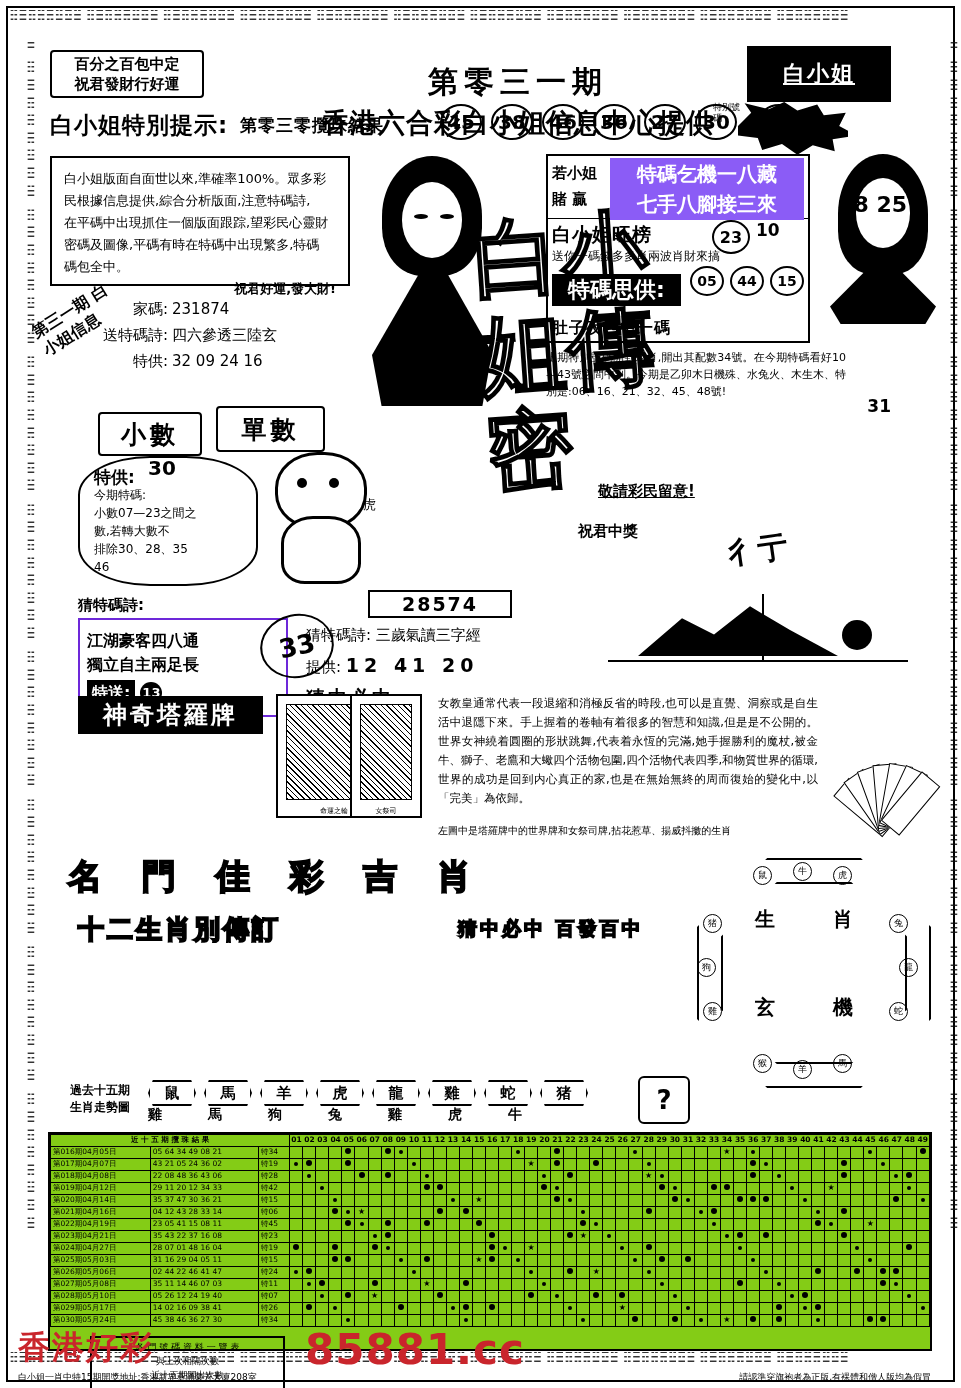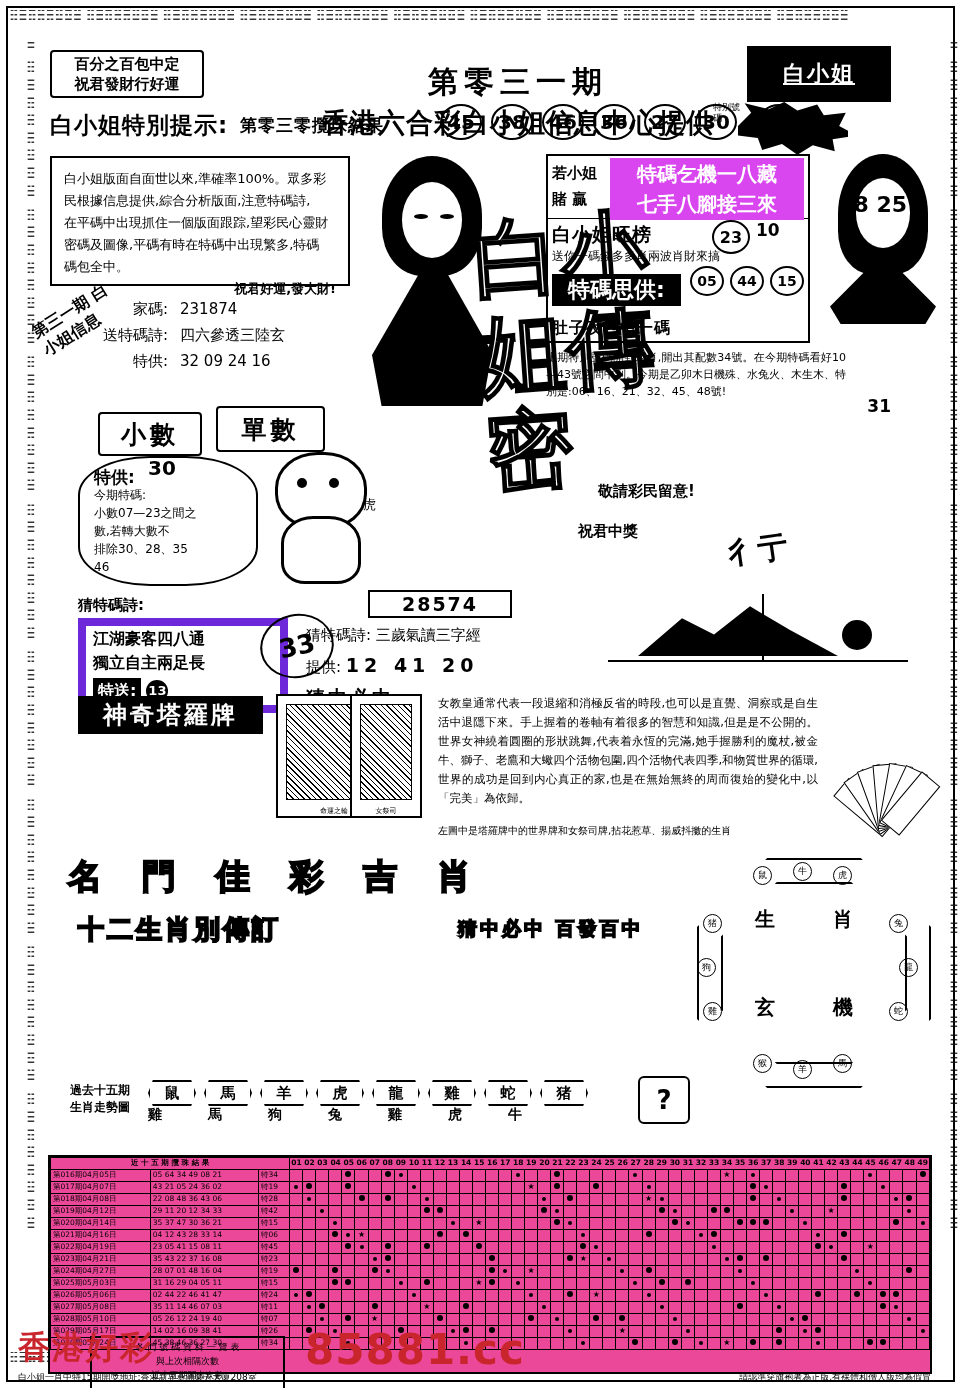--- a/index.html
+++ b/index.html
@@ -40,38 +40,38 @@
   .starburst{position:absolute;left:700px;top:58px;width:110px;height:60px;}
   .starburst .sb{position:absolute;left:0;top:0;width:110px;height:60px;background:#000;
     clip-path:polygon(0% 40%,12% 18%,6% 2%,28% 12%,42% 0%,54% 14%,72% 4%,78% 22%,98% 18%,92% 40%,108% 56%,86% 62%,88% 82%,68% 72%,54% 88%,40% 70%,22% 80%,18% 60%,0% 56%);}
 
   
   .infobox{position:absolute;left:12px;top:112px;width:300px;height:130px;border:2px solid #000;padding:10px 12px;
     font-size:13px;line-height:22px;box-sizing:border-box;}
   .infobox .c{text-align:right;font-weight:bold;}
   .codes{position:absolute;left:60px;top:252px;width:270px;font-size:15px;line-height:26px;}
   .codes .row{display:flex;}
-  .codes .k{width:70px;text-align:right;margin-right:12px;}
+  .codes .k{width:70px;text-align:right;margin-right:4px;}
   .vert-txt{position:absolute;left:10px;top:250px;width:90px;height:100px;font-size:16px;font-weight:bold;transform:rotate(-32deg);}
 
   
   .lady{position:absolute;left:330px;top:112px;width:130px;height:250px;}
   .lady .hair{position:absolute;left:14px;top:0;width:100px;height:120px;background:#000;border-radius:50% 50% 40% 40%;}
   .lady .face{position:absolute;left:34px;top:26px;width:60px;height:76px;background:#fff;border-radius:50%;}
   .lady .eye{position:absolute;width:14px;height:5px;background:#000;border-radius:50%;}
   .lady .body{position:absolute;left:4px;top:116px;width:120px;height:134px;background:#000;
     clip-path:polygon(40% 0%,62% 0%,100% 60%,92% 100%,8% 100%,0 62%);}
   .bigbrand{position:absolute;left:448px;top:160px;width:240px;height:470px;font-size:86px;font-weight:bold;line-height:96px;
     -webkit-text-stroke:2px #000;color:#fff;letter-spacing:2px;transform:rotate(-4deg);}
 
   
   .blackbox{position:absolute;left:508px;top:110px;width:260px;height:185px;border:2px solid #000;}
   .bb-top{position:absolute;left:0;top:0;width:100%;height:62px;border-bottom:1px solid #000;}
   .bb-l{position:absolute;left:4px;top:4px;width:56px;font-size:15px;font-weight:bold;line-height:26px;}
-  .bb-r{position:absolute;left:62px;top:2px;width:194px;background:#d946ef;color:#fff;font-size:20px;font-weight:bold;
+  .bb-r{position:absolute;left:62px;top:2px;width:194px;background:#8b5cf6;color:#fff;font-size:20px;font-weight:bold;
     line-height:30px;text-align:center;padding:1px 0;}
   .bb-mid{position:absolute;left:4px;top:66px;font-size:19px;font-weight:bold;letter-spacing:1px;}
   .bb-mid2{position:absolute;left:4px;top:92px;font-size:12px;}
   .bb-hot{position:absolute;left:4px;top:118px;font-size:22px;font-weight:bold;background:#000;color:#fff;padding:1px 16px;}
   .bb-nums{position:absolute;right:4px;top:110px;display:flex;gap:6px;}
   .bb-nums .n{width:30px;height:26px;border:2px solid #000;border-radius:50%;display:flex;align-items:center;justify-content:center;
     font-size:14px;font-weight:bold;}
   .bb-23{position:absolute;left:164px;top:64px;width:34px;height:30px;border:2px solid #000;border-radius:50%;
     display:flex;align-items:center;justify-content:center;font-size:16px;font-weight:bold;}
   .bb-10{position:absolute;left:208px;top:64px;font-size:17px;font-weight:bold;}
@@ -81,42 +81,42 @@
   .lady2 .hair{position:absolute;left:10px;top:0;width:90px;height:120px;background:#000;border-radius:50% 50% 36% 36%;}
   .lady2 .face{position:absolute;left:28px;top:24px;width:54px;height:70px;background:#fff;border-radius:50%;}
   .lady2 .body{position:absolute;left:2px;top:112px;width:106px;height:58px;background:#000;
     clip-path:polygon(38% 0%,62% 0%,100% 70%,90% 100%,10% 100%,0 70%);}
   .num0825{position:absolute;right:16px;top:148px;font-size:22px;font-weight:bold;}
 
   
   .telbox{position:absolute;left:508px;top:300px;width:300px;height:130px;}
   .telbox .t{border:2px solid #000;text-align:center;font-size:20px;font-weight:bold;padding:3px 0;letter-spacing:2px;}
   .telbox .p{font-size:11px;line-height:17px;margin-top:5px;text-align:justify;}
-  .tel-note{position:absolute;left:560px;top:438px;font-size:15px;font-weight:bold;}
+  .tel-note{position:absolute;left:560px;top:438px;font-size:15px;font-weight:bold;text-decoration:underline;}
   .tel-wish{position:absolute;left:540px;top:478px;font-size:15px;font-weight:bold;}
   .mouse31{position:absolute;right:32px;top:352px;font-size:17px;font-weight:bold;}
 
   
   .tagbox{position:absolute;border:2px solid #000;border-radius:4px;display:flex;align-items:center;justify-content:center;
     font-size:25px;font-weight:bold;letter-spacing:4px;}
   .tag-small{left:60px;top:368px;width:100px;height:40px;}
   .tag-odd{left:178px;top:362px;width:105px;height:42px;}
   .bubble{position:absolute;left:40px;top:412px;width:180px;height:130px;border:2px solid #000;border-radius:40%/30%;
     padding:10px 14px;box-sizing:border-box;font-size:12px;line-height:18px;}
   .bub-t{font-size:17px;font-weight:bold;}
   .bub-30{position:absolute;left:110px;top:412px;font-size:20px;font-weight:bold;}
   .tiger{position:absolute;left:215px;top:400px;width:130px;height:150px;}
   .tiger .head{position:absolute;left:22px;top:8px;width:86px;height:72px;background:#fff;border:3px solid #000;border-radius:46%;}
   .tiger .body{position:absolute;left:28px;top:72px;width:74px;height:62px;background:#fff;border:3px solid #000;border-radius:40% 40% 30% 30%;}
   .tiger .eye{position:absolute;width:10px;height:10px;background:#000;border-radius:50%;top:34px;}
   .tiger .lab{position:absolute;left:110px;top:52px;font-size:13px;}
 
   .riddle{position:absolute;left:40px;top:552px;width:210px;height:96px;}
   .riddle .h{font-size:15px;font-weight:bold;margin-bottom:3px;}
-  .riddle .box{border:8px solid #6d28d9;padding:1px 7px;font-size:16px;line-height:24px;font-weight:bold;}
+  .riddle .box{border:2px solid #6d28d9;padding:9px 7px;font-size:16px;line-height:24px;font-weight:bold;}
   .riddle .send{display:flex;align-items:center;gap:5px;margin-top:3px;}
   .riddle .send .lbl{background:#000;color:#fff;font-size:16px;font-weight:bold;padding:1px 5px;}
   .riddle .send .circ{width:22px;height:22px;border-radius:50%;background:#000;color:#fff;font-size:13px;font-weight:bold;
     display:flex;align-items:center;justify-content:center;}
 
   .midcode{position:absolute;left:330px;top:546px;width:140px;height:24px;border:2px solid #000;
     display:flex;align-items:center;justify-content:center;font-size:19px;font-weight:bold;letter-spacing:2px;}
   .midpoem{position:absolute;left:268px;top:576px;font-size:15px;line-height:30px;}
   .midpoem .n{font-size:19px;font-weight:bold;letter-spacing:5px;}
   .stamp{position:absolute;left:222px;top:570px;width:70px;height:60px;border:2px solid #000;border-radius:50%;
@@ -158,21 +158,21 @@
   .predlabel{position:absolute;left:32px;top:1038px;width:70px;font-size:12px;line-height:17px;font-weight:bold;}
   .predrow{position:absolute;left:110px;display:flex;gap:8px;align-items:center;}
   .pr1{top:1036px;} .pr2{top:1062px;}
   .predrow .it{width:44px;height:22px;border:2px solid #000;font-size:15px;font-weight:bold;
     display:flex;align-items:center;justify-content:center;clip-path:polygon(10% 0,90% 0,100% 50%,90% 100%,10% 100%,0 50%);}
   .predrow .pl{font-size:14px;font-weight:bold;}
   .qmark{position:absolute;left:600px;top:1032px;width:48px;height:44px;border:2px solid #000;border-radius:6px;
     display:flex;align-items:center;justify-content:center;font-size:26px;font-weight:bold;}
 
   
-  .tablewrap{position:absolute;left:10px;top:1088px;width:880px;height:215px;border:2px solid #000;background:#ec4899;margin-top:23px;}
+  .tablewrap{position:absolute;left:10px;top:1088px;width:880px;height:215px;border:2px solid #000;background:#84cc16;}
   table.main{border-collapse:collapse;font-size:7.5px;width:100%;}
   table.main th,table.main td{border:1px solid #000;padding:0 1px;text-align:center;line-height:10.5px;white-space:nowrap;}
   table.main td.lbl{text-align:left;font-size:7.5px;padding-left:2px;}
   .dotcell{width:9px;height:11px;}
   .dot{display:inline-block;width:6px;height:6px;border-radius:50%;background:#000;}
   .dot.sm{width:4px;height:4px;}
   .star{font-size:8px;}
 
   .footbox{position:absolute;left:52px;top:1292px;width:195px;height:62px;border:2px solid #000;font-size:9px;
     text-align:center;line-height:14px;padding-top:2px;box-sizing:border-box;}

